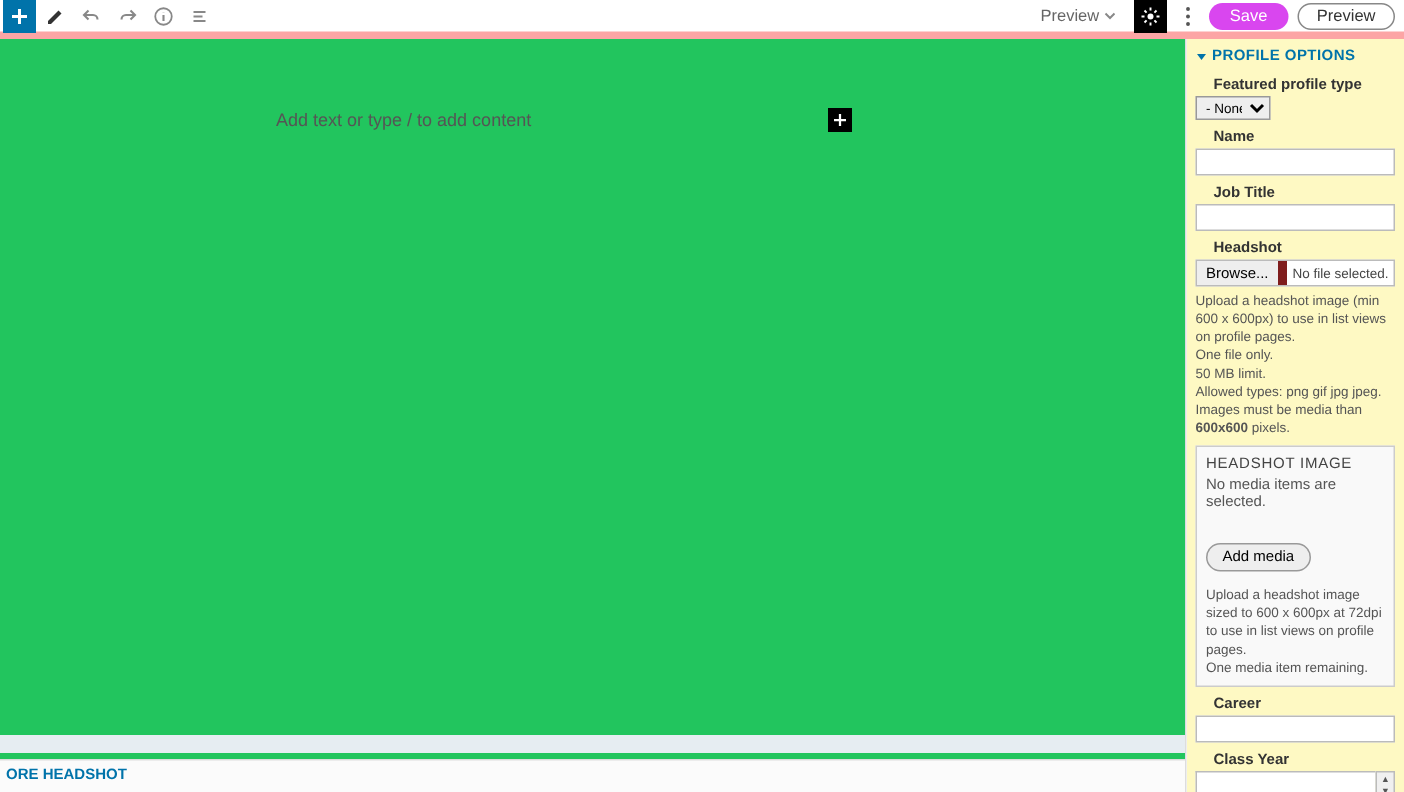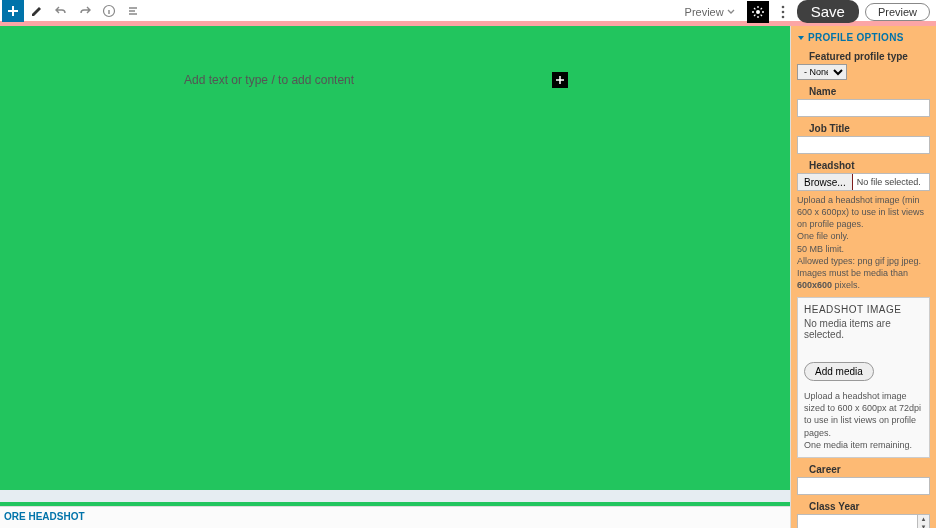--- a/index.html
+++ b/index.html
@@ -6,36 +6,36 @@
 body { font-family: -apple-system, "Segoe UI", Arial, sans-serif; font-size: 12px; color: #222; width: 936px; height: 528px; overflow: hidden; background: #fff; }
 .topbar { display: flex; align-items: flex-start; height: 26px; border-bottom: 5px solid #fca5a5; background: #fff; }
 .topbar-left { display: flex; align-items: center; gap: 2px; }
 .btn-add { width: 22px; height: 22px; background: #0073aa; color: #fff; display: flex; align-items: center; justify-content: center; font-size: 16px; cursor: pointer; margin-left: 2px; }
 .tb-icon { width: 22px; height: 22px; display: flex; align-items: center; justify-content: center; color: #555; cursor: pointer; }
 .topbar-spacer { flex: 1; }
 .topbar-right { display: flex; align-items: center; gap: 6px; padding-right: 6px; }
 .preview-dd { font-size: 11px; color: #666; cursor: pointer; padding: 0 6px; display: flex; align-items: center; gap: 3px; }
 .gear { width: 22px; height: 22px; background: #000; color: #fff; display: flex; align-items: center; justify-content: center; cursor: pointer; }
 .dots { width: 16px; height: 22px; color: #555; display: flex; align-items: center; justify-content: center; cursor: pointer; }
-.btn-save { background: #404040; color: #fff; border: none; border-radius: 10px; padding: 3px 14px; font-size: 15px; cursor: pointer; }
+.btn-save { background: #d946ef; color: #fff; border: none; border-radius: 10px; padding: 3px 14px; font-size: 11px; cursor: pointer; }
 .btn-preview { background: #fff; color: #333; border: 1px solid #888; border-radius: 10px; padding: 2px 12px; font-size: 11px; cursor: pointer; }
 .main { display: flex; height: calc(100% - 26px); }
 .canvas { flex: 1; position: relative; background: #22c55e; overflow: hidden; }
 .placeholder-row { position: absolute; top: 46px; left: 184px; width: 384px; display: flex; align-items: center; justify-content: space-between; }
 .placeholder-text { font-size: 12px; color: #555; }
 .add-block { width: 16px; height: 16px; background: #000; color: #fff; display: flex; align-items: center; justify-content: center; font-size: 12px; cursor: pointer; }
 .footer-band { position: absolute; bottom: 26px; left: 0; right: 0; height: 12px; background: #e6edf2; }
 .footer-link { position: absolute; bottom: 0; left: 0; right: 0; height: 22px; background: #fbfbfb; border-top: 1px solid #ddd; padding: 4px 4px; font-size: 10px; color: #0073aa; font-weight: 600; }
-.sidebar { width: 146px; background: #fdba74; border-left: 1px solid #ddd; height: 100%; overflow-y: auto; padding: 6px 6px 6px 6px; font-size: 11px; }
+.sidebar { width: 146px; background: #fef9c3; border-left: 1px solid #ddd; height: 100%; overflow-y: auto; padding: 6px 6px 6px 6px; font-size: 11px; }
 .section-head { color: #0073aa; font-weight: 700; font-size: 10px; letter-spacing: 0.3px; margin-bottom: 8px; display: flex; align-items: center; gap: 3px; }
 .label { font-weight: 700; font-size: 10px; color: #333; margin-top: 6px; margin-bottom: 2px; padding-left: 12px; }
 .input { width: 100%; border: 1px solid #bbb; background: #fff; height: 18px; padding: 0 3px; font-size: 10px; }
 .select { width: 50px; border: 1px solid #999; background: #eee; height: 16px; font-size: 9px; padding: 0 2px; }
 .browse-row { display: flex; align-items: center; border: 1px solid #bbb; background: #fff; height: 18px; }
-.browse-btn { border: none; border-right: 1px solid #7f1d1d; background: #eee; padding: 0 6px; height: 100%; font-size: 10px; cursor: pointer; }
+.browse-btn { border: none; border-right: 6px solid #7f1d1d; background: #eee; padding: 0 6px; height: 100%; font-size: 10px; cursor: pointer; }
 .no-file { font-size: 9px; color: #444; padding-left: 4px; }
 .help { font-size: 9px; color: #555; line-height: 1.35; margin-top: 3px; }
 .fieldset { border: 1px solid #ccc; background: #f9f9f9; padding: 6px; margin-top: 6px; }
 .fieldset-title { font-size: 10px; font-weight: 400; color: #444; letter-spacing: 0.5px; margin-bottom: 3px; }
 .fieldset-sub { font-size: 10px; color: #555; }
 .add-media { background: #eee; border: 1px solid #999; border-radius: 10px; padding: 3px 10px; font-size: 10px; cursor: pointer; margin-top: 22px; margin-bottom: 6px; }
 .spinner-input { display: flex; }
 .spinner-input .input { border-right: none; }
 .spinbox { width: 14px; border: 1px solid #bbb; background: #f0f0f0; display: flex; flex-direction: column; justify-content: center; font-size: 7px; text-align: center; color: #555; }
 svg { display: block; }

